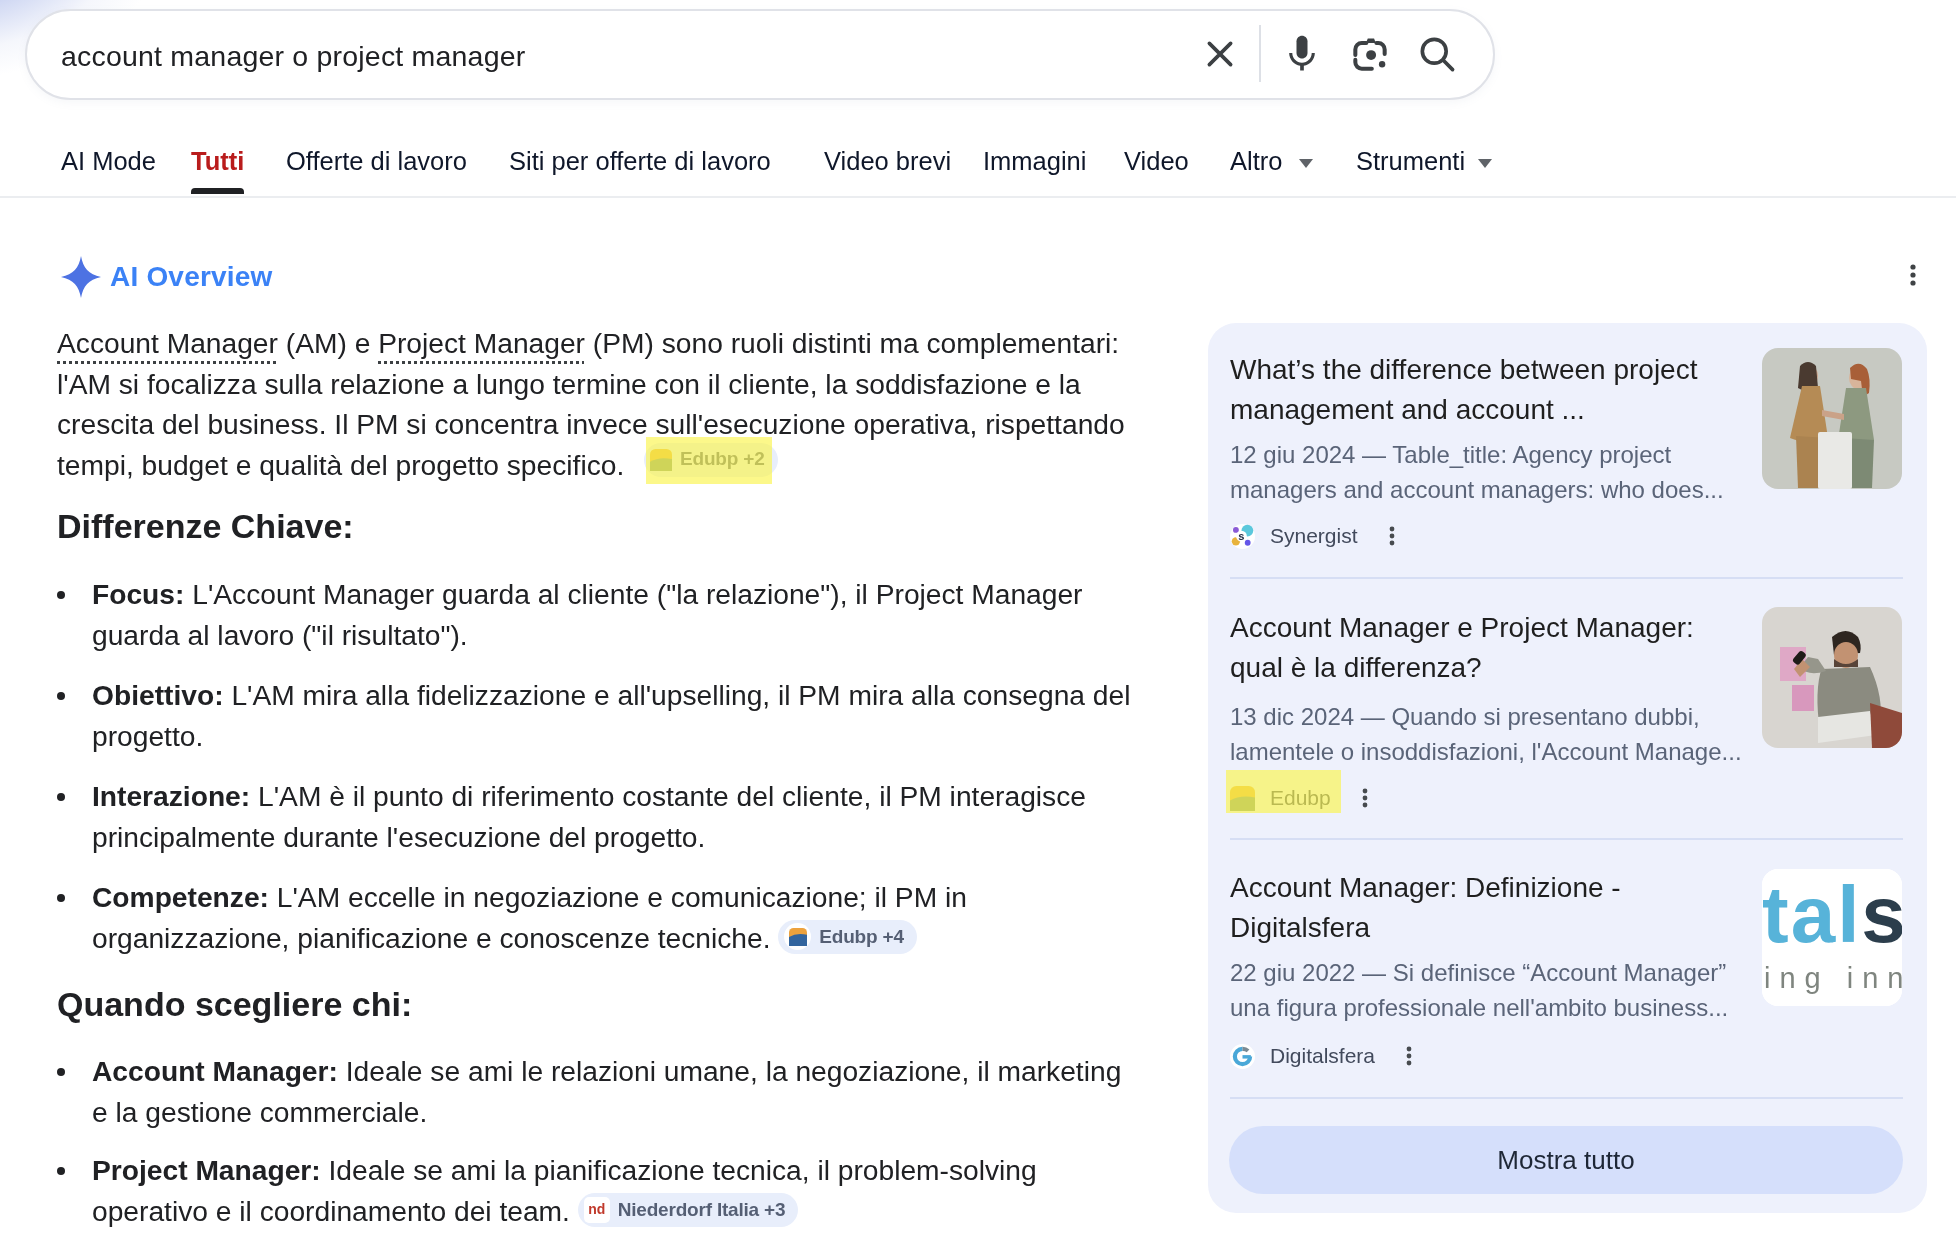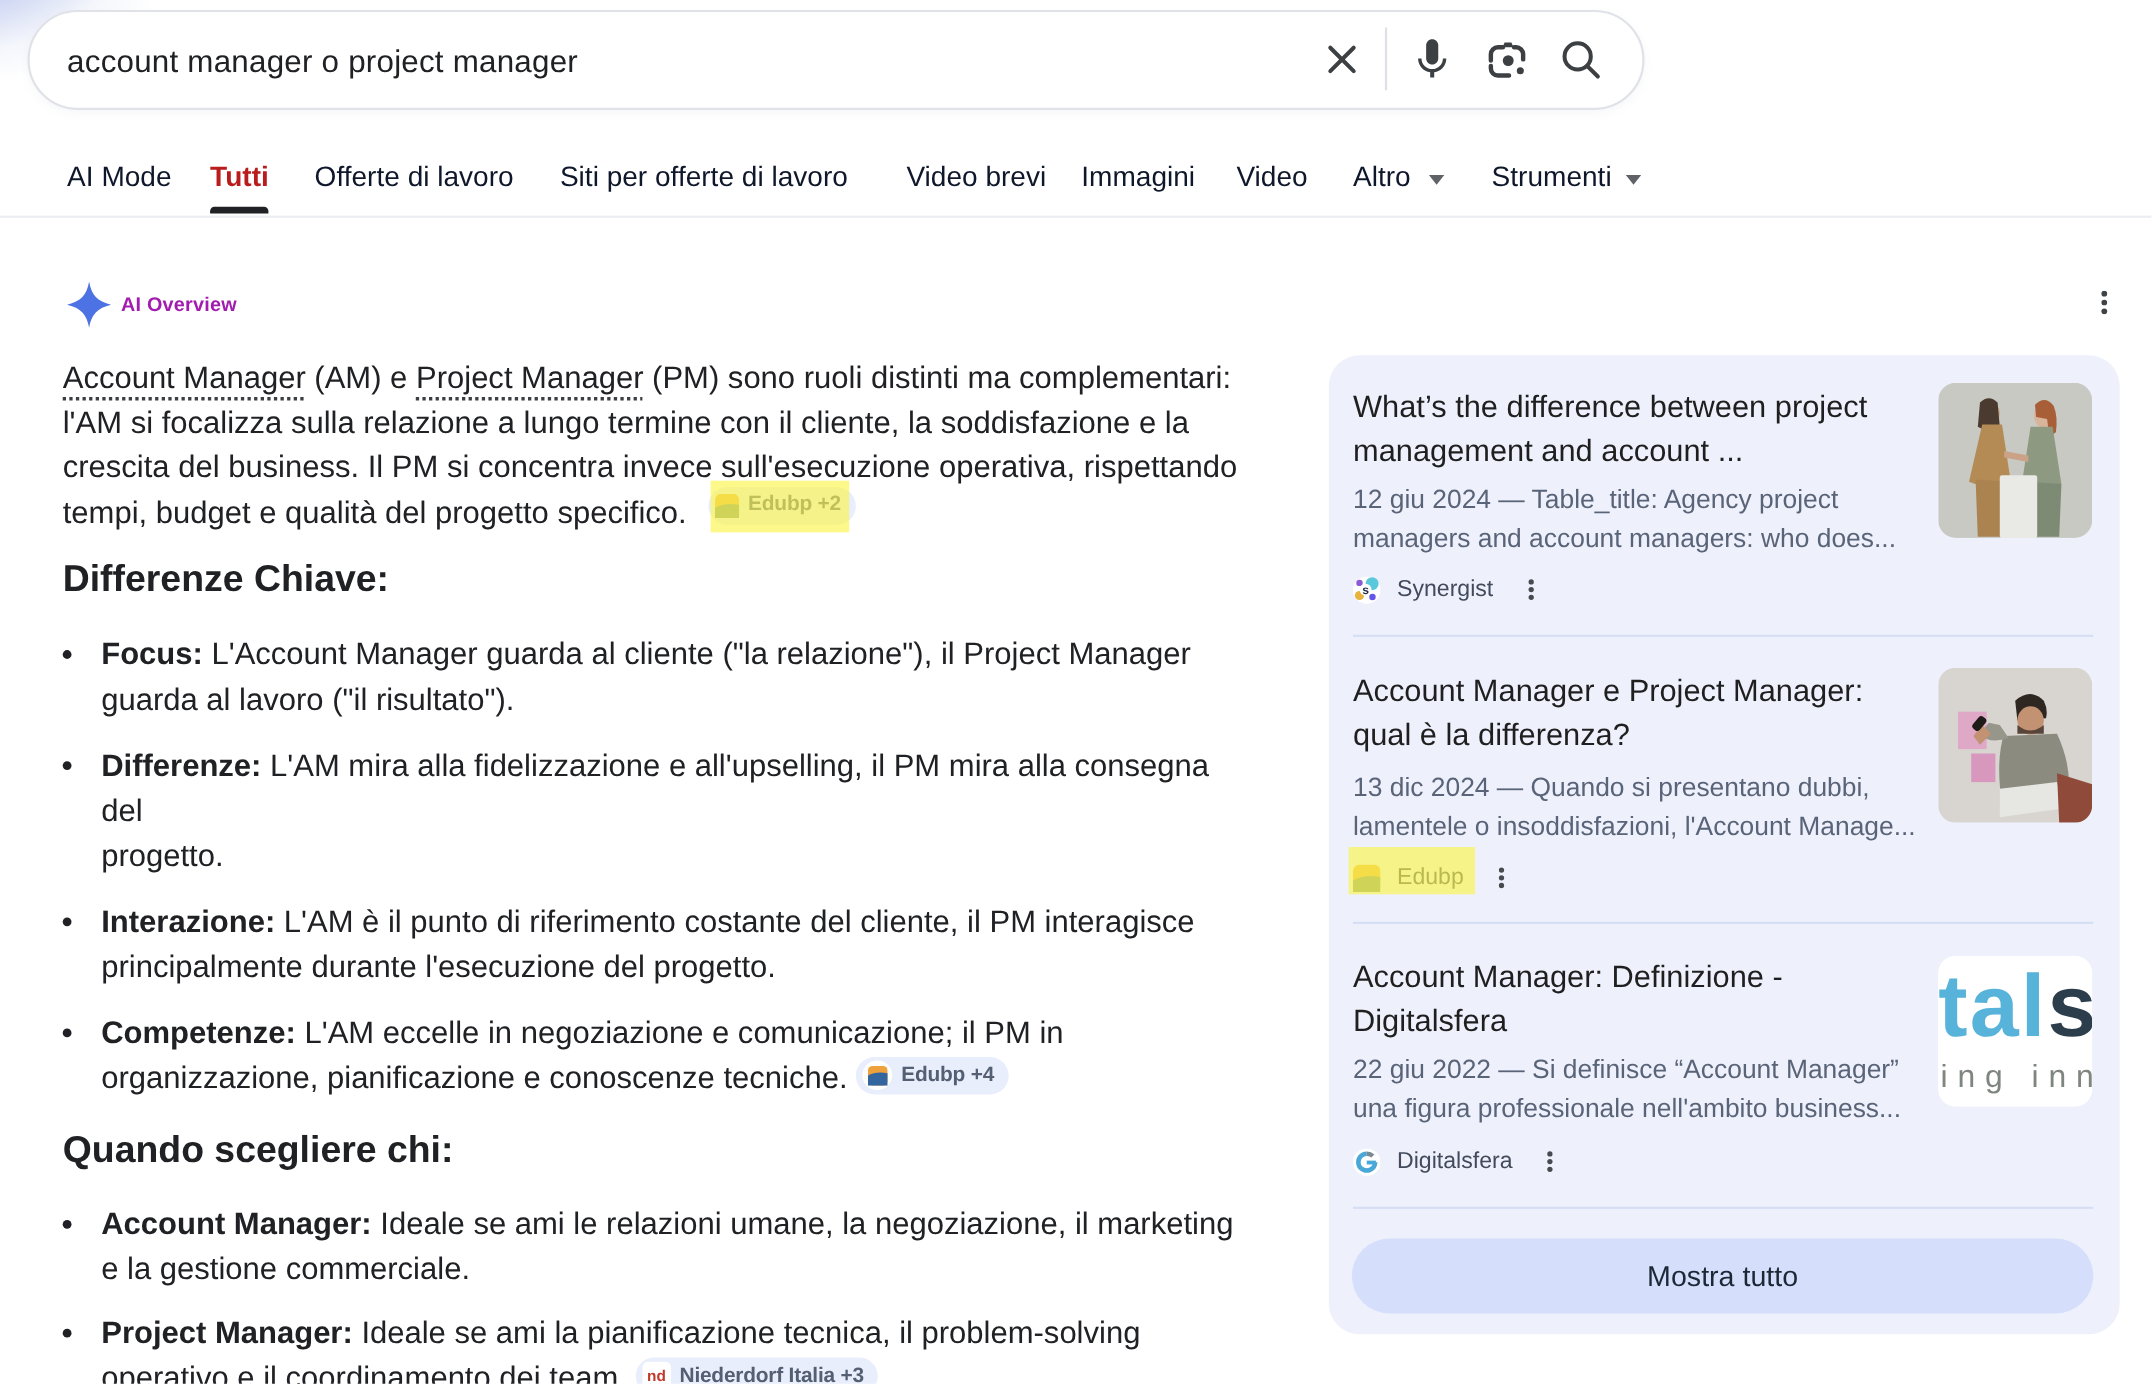--- a/index.html
+++ b/index.html
@@ -9,21 +9,21 @@
 .query{position:absolute;left:61px;top:40px;font-size:28.5px;color:#202124;letter-spacing:.2px}
 .sicon{position:absolute;top:32px}
 .sdiv{position:absolute;left:1259px;top:25px;width:2px;height:57px;background:#dde0e6}
 .tab{position:absolute;top:147px;font-size:25.5px;color:#0f172a;white-space:nowrap}
 .tab.sel{color:#b91c1c;font-weight:700}
 .arr{position:absolute;top:159px;width:0;height:0;border-left:7px solid transparent;border-right:7px solid transparent;border-top:9px solid #5f6368}
 .tuline{position:absolute;left:191px;top:188px;width:53px;height:6px;background:#202124;border-radius:4px 4px 0 0}
 .hrule{position:absolute;left:0;top:196px;width:1956px;height:2px;background:#ebedf0}
 .content{position:absolute;left:57px;top:256px;width:1080px}
 .aih{display:flex;align-items:center;gap:9px;height:42px;margin-bottom:25px}
-.aih .t{font-size:18px;font-weight:700;color:#a21caf;letter-spacing:.2px}
+.aih .t{font-size:28px;font-weight:700;color:#3b82f6;letter-spacing:.2px}
 .body{font-size:28.2px;line-height:41px;color:#202124}
 .body p{margin:0 0 21px 0;line-height:40.5px}
 .body h3{font-size:34px;line-height:41px;margin:0 0 27px 0;color:#202124}
 .body h3.q{margin-bottom:26px}
 .body ul{list-style:none;margin:0 0 25px 0}
 .body ul.u2{margin-bottom:0}
 .body li{position:relative;padding-left:35px;margin:0 0 19px 0}
 .body ul.u2 li{margin-bottom:17px}
 .body li:last-child{margin-bottom:0}
 .body li::before{content:"";position:absolute;left:0;top:17px;width:8px;height:8px;border-radius:50%;background:#202124}
@@ -95,21 +95,21 @@
     crescita del business. Il PM si concentra invece sull'esecuzione operativa, rispettando<br>
     tempi, budget e qualità del progetto specifico. <span class="ghl">
           <span class="chip"><svg width="22" height="22" viewBox="0 0 24 24">
               <rect x="0" y="0" width="24" height="24" rx="6" fill="#e8b33c"></rect>
               <path d="M0 14 Q10 8 24 11 L24 24 L0 24 Z" fill="#7e9973"></path>
             </svg>Edubp&nbsp;+2</span>
         </span></p>
     <h3>Differenze Chiave:</h3>
     <ul>
       <li><b>Focus:</b> L'Account Manager guarda al cliente ("la relazione"), il Project Manager<br>guarda al lavoro ("il risultato").</li>
-      <li><b>Differenze:</b> L'AM mira alla fidelizzazione e all'upselling, il PM mira alla consegna del<br>progetto.</li>
+      <li><b>Obiettivo:</b> L'AM mira alla fidelizzazione e all'upselling, il PM mira alla consegna del<br>progetto.</li>
       <li><b>Interazione:</b> L'AM è il punto di riferimento costante del cliente, il PM interagisce<br>principalmente durante l'esecuzione del progetto.</li>
       <li><b>Competenze:</b> L'AM eccelle in negoziazione e comunicazione; il PM in<br>organizzazione, pianificazione e conoscenze tecniche. <span class="chip"><span style="width:27px;height:27px;border-radius:50%;background:#fff;display:inline-flex;align-items:center;justify-content:center">
               <svg width="18" height="18" viewBox="0 0 24 24">
                 <rect x="0" y="0" width="24" height="24" rx="6" fill="#eda23d"></rect>
                 <path d="M0 12 Q10 6 24 9 L24 24 L0 24 Z" fill="#33659e"></path>
               </svg>
             </span>Edubp&nbsp;+4</span></li>
     </ul>
     <h3 class="q">Quando scegliere chi:</h3>
     <ul class="u2">

